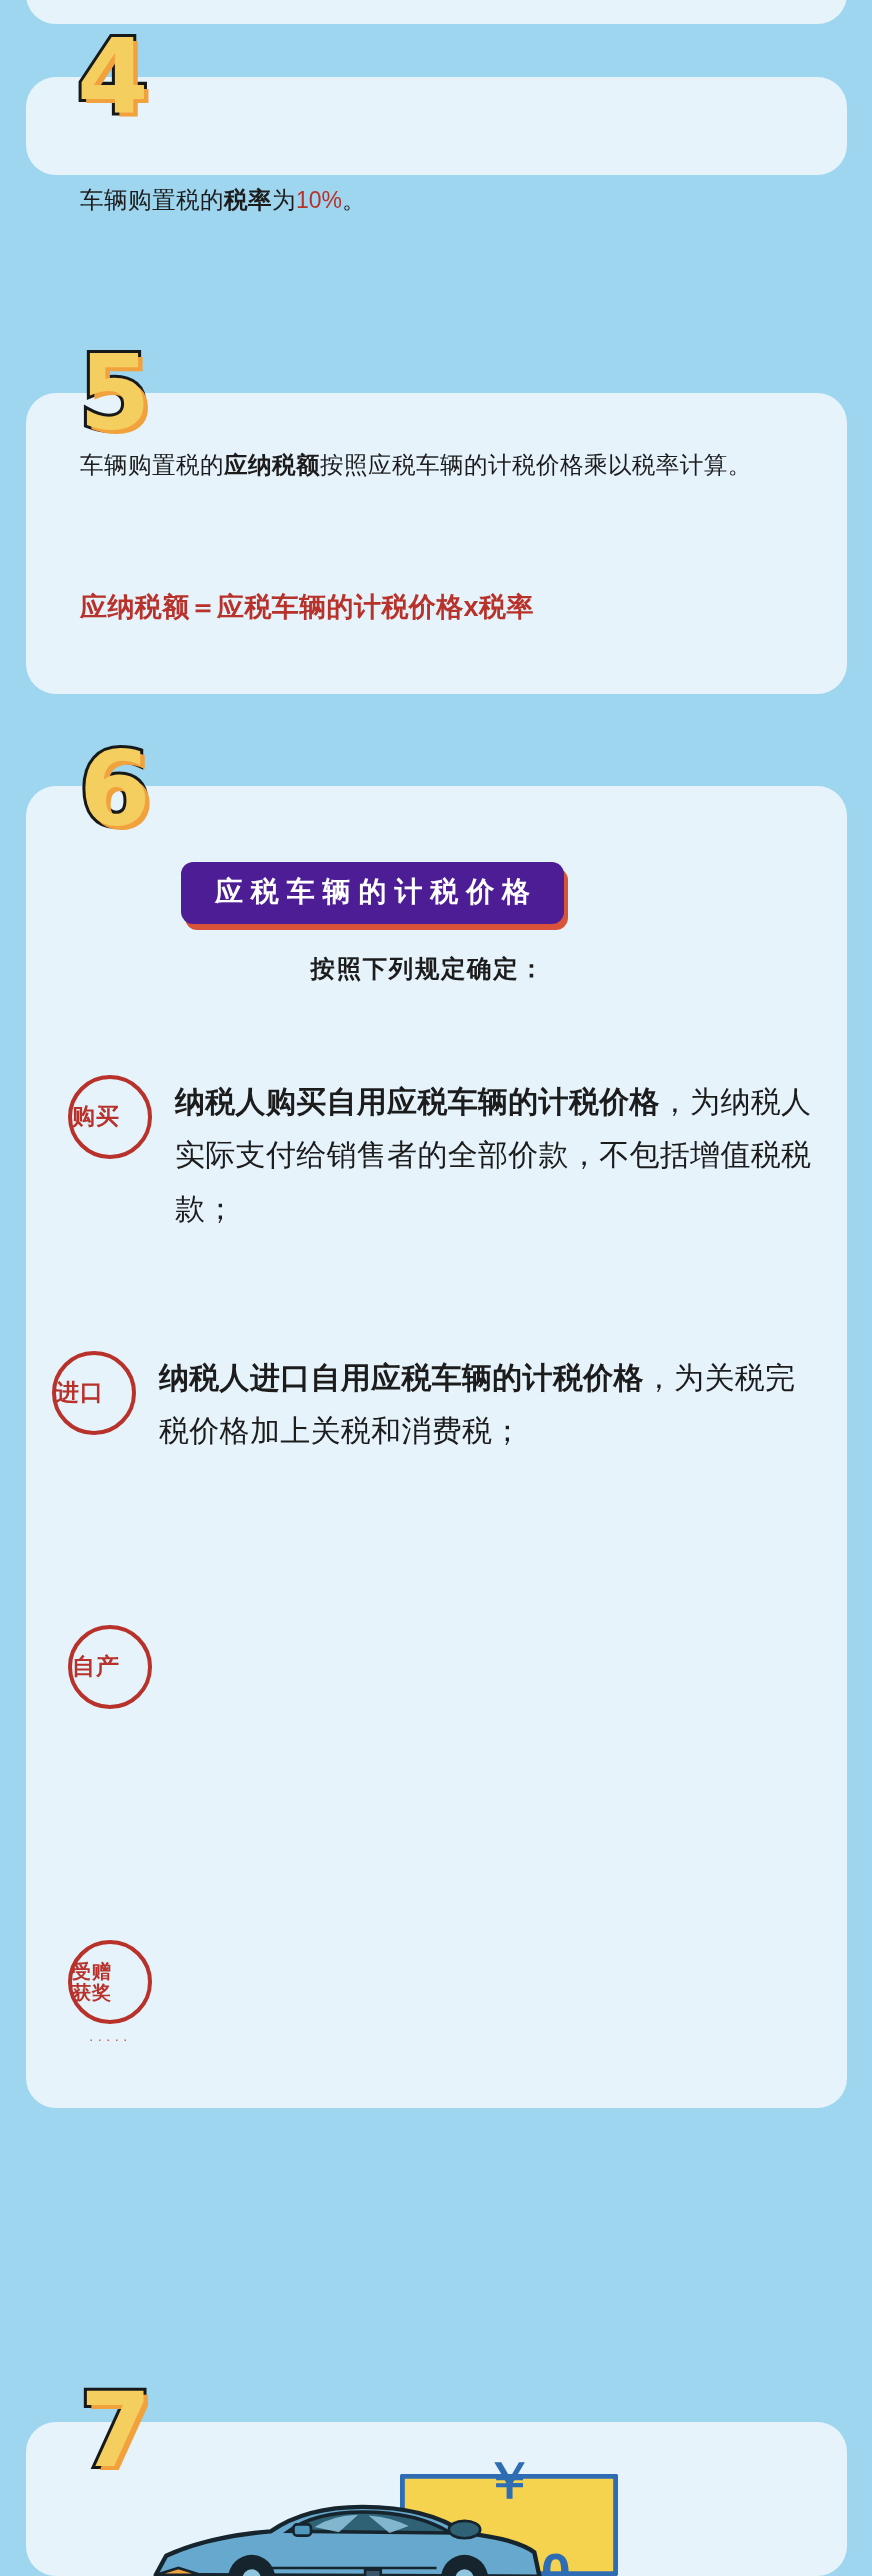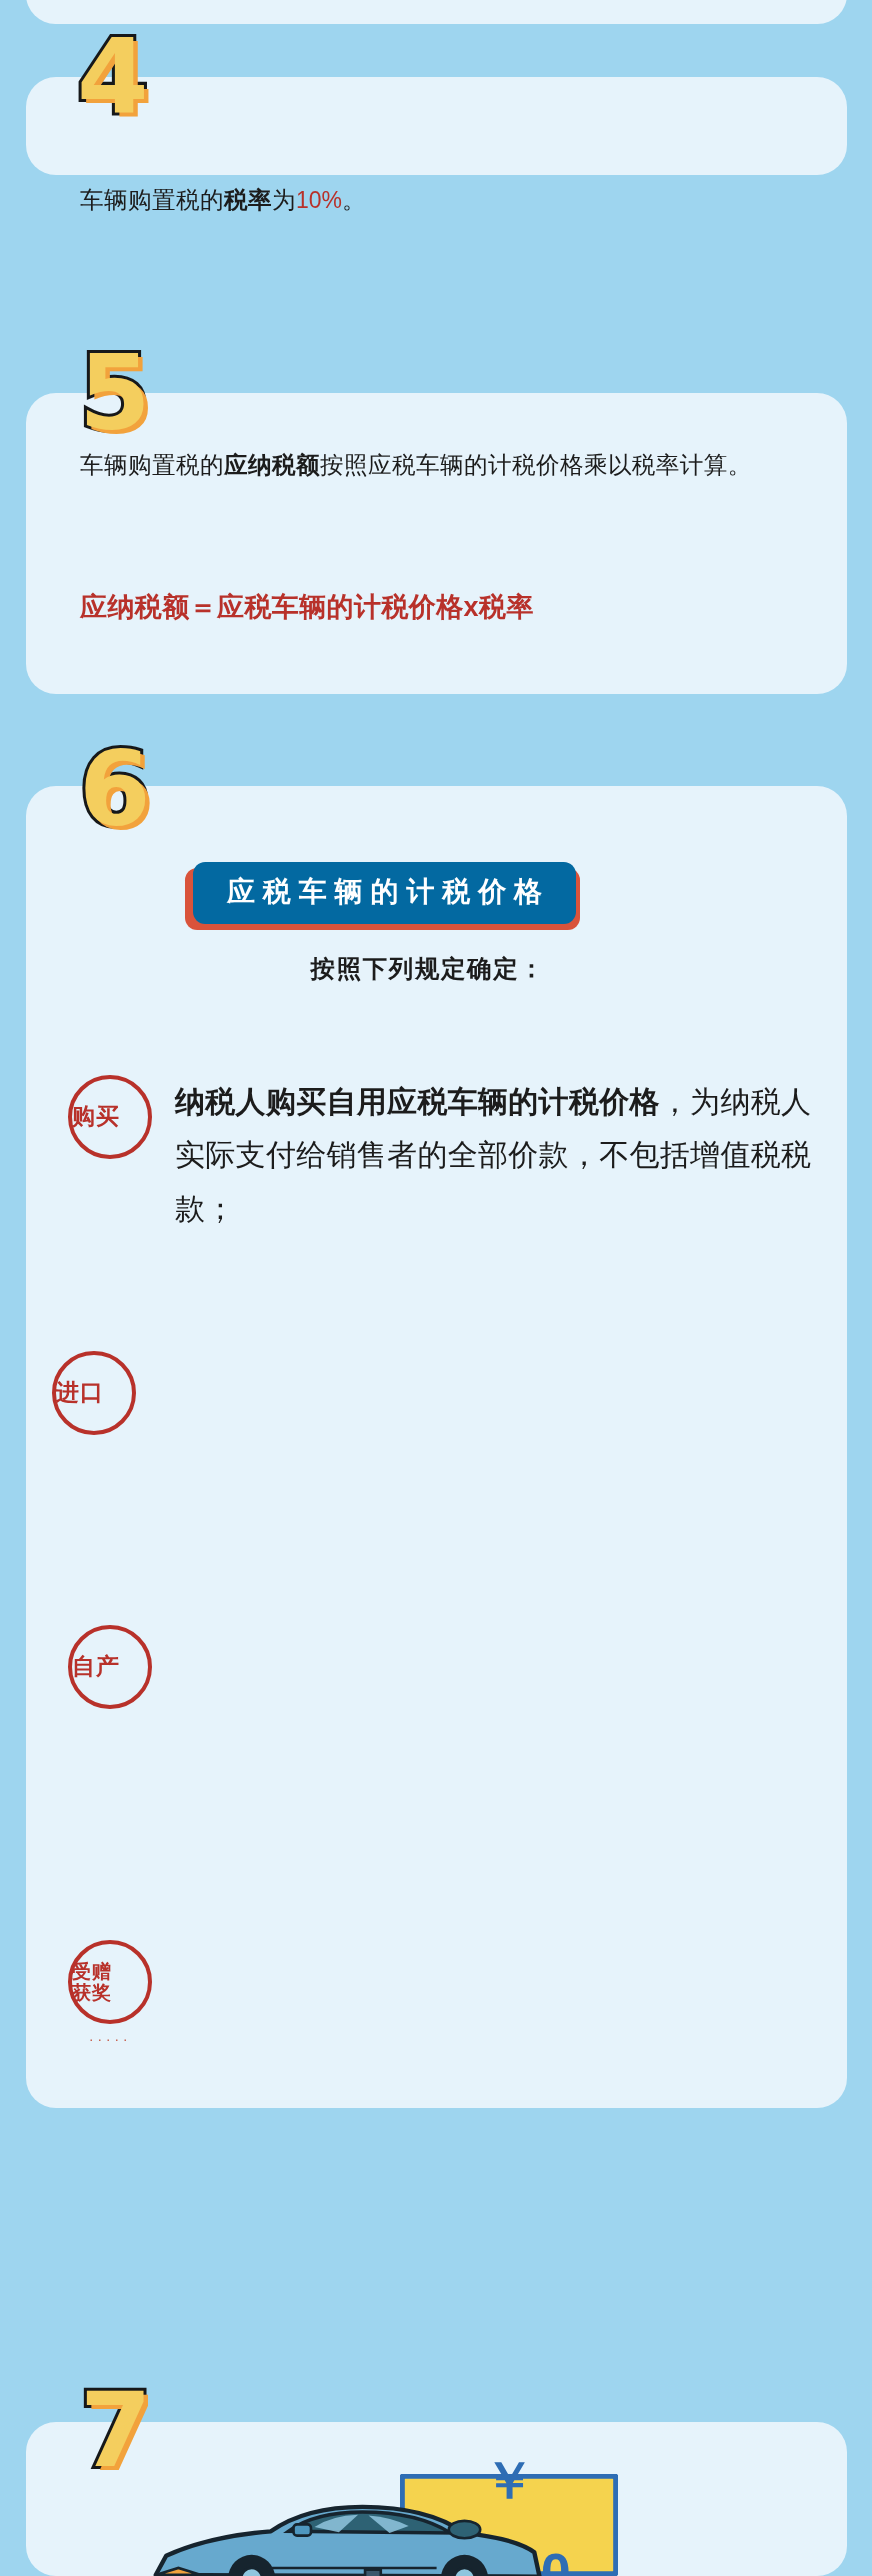--- a/index.html
+++ b/index.html
@@ -69,30 +69,29 @@
   }
   .banner-shadow {
     position: absolute;
     left: 4.4px; top: 6.1px;
     width: 100%; height: 100%;
     background: #D9533B;
     border-radius: 12.2px;
   }
   .banner {
     position: relative;
-    background: #0369a1;
+    background: #4c1d95;
     border-radius: 12.2px;
     padding: 11.3px 26px 13px 26px;
     color: #FFFFFF;
     font-size: 28px;
     font-weight: 700;
     letter-spacing: 7.9px;
     text-indent: 7.9px;
     white-space: nowrap;
-    margin-left: 12px;
   }
   .sub-head {
     font-size: 24.4px;
     font-weight: 700;
     color: #1C1C1C;
     letter-spacing: 1.7px;
     text-align: center;
   }
 
   
@@ -175,20 +174,23 @@
   <div class="clause-text">
     <span class="b">纳税人购买自用应税车辆的计税价格</span><span>，为纳税人实际支付给销售者的全部价款，不包括增值税税款；</span>
   </div>
 </div>
 
 <div class="clause-row" style="position:absolute; left:52px; top:1351px; width:751px;">
   <div>
     <div class="stamp">
       <span>进口</span>
     </div>
+  </div>
+  <div class="clause-text">
+    <span class="b">纳税人进口自用应税车辆的计税价格</span><span>，为关税完税价格加上关税和消费税；</span>
   </div>
 </div>
 
 <div class="clause-row" style="position:absolute; left:68px; top:1625px; width:751px;">
   <div>
     <div class="stamp">
       <span>自产</span>
     </div>
   </div>
 </div>

